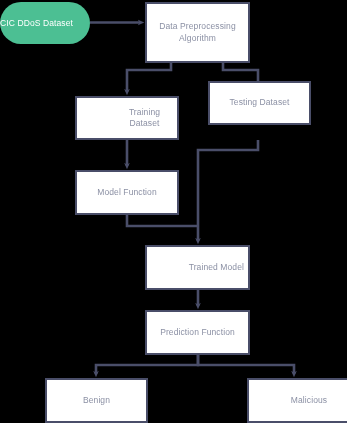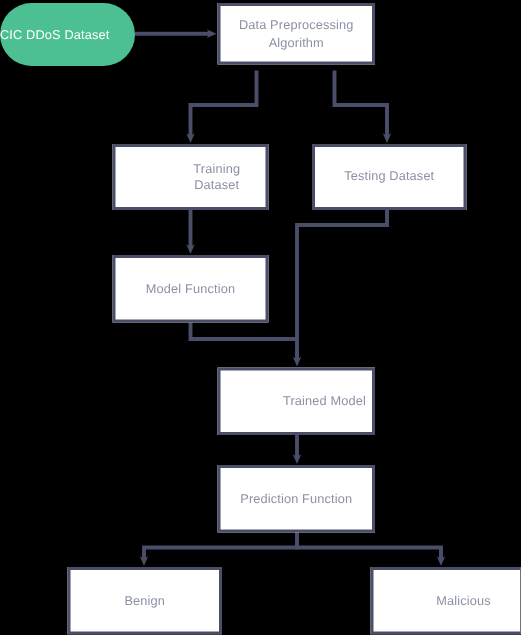--- a/index.html
+++ b/index.html
@@ -38,29 +38,29 @@
       <path d="M198,290 L198,306" marker-end="url(#ah)"></path>
       <path d="M198,355 L198,365 L96,365 L96,374" marker-end="url(#ah)"></path>
       <path d="M198,355 L198,365 L294,365 L294,374" marker-end="url(#ah)"></path>
     </g>
   </svg>
 
   <div class="oval" style="left:0px;top:2px;width:90px;height:42px;">
     <span>CIC DDoS Dataset</span>
   </div>
 
-  <div class="node" style="left:145px;top:2px;width:105px;height:41px;">
+  <div class="node" style="left:145px;top:2px;width:105px;height:61px;">
     <span>Data Preprocessing Algorithm</span>
   </div>
 
   <div class="node" style="left:75px;top:96px;width:104px;height:44px;padding-left:39px;">
     <span>Training Dataset</span>
   </div>
 
-  <div class="node" style="left:208px;top:96px;width:103px;height:44px;">
+  <div class="node" style="left:208px;top:81px;width:103px;height:44px;">
     <span>Testing Dataset</span>
   </div>
 
   <div class="node" style="left:75px;top:170px;width:104px;height:45px;">
     <span>Model Function</span>
   </div>
 
   <div class="node" style="left:145px;top:245px;width:105px;height:45px;justify-content:flex-end;">
     <span>Trained Model</span>
   </div>

